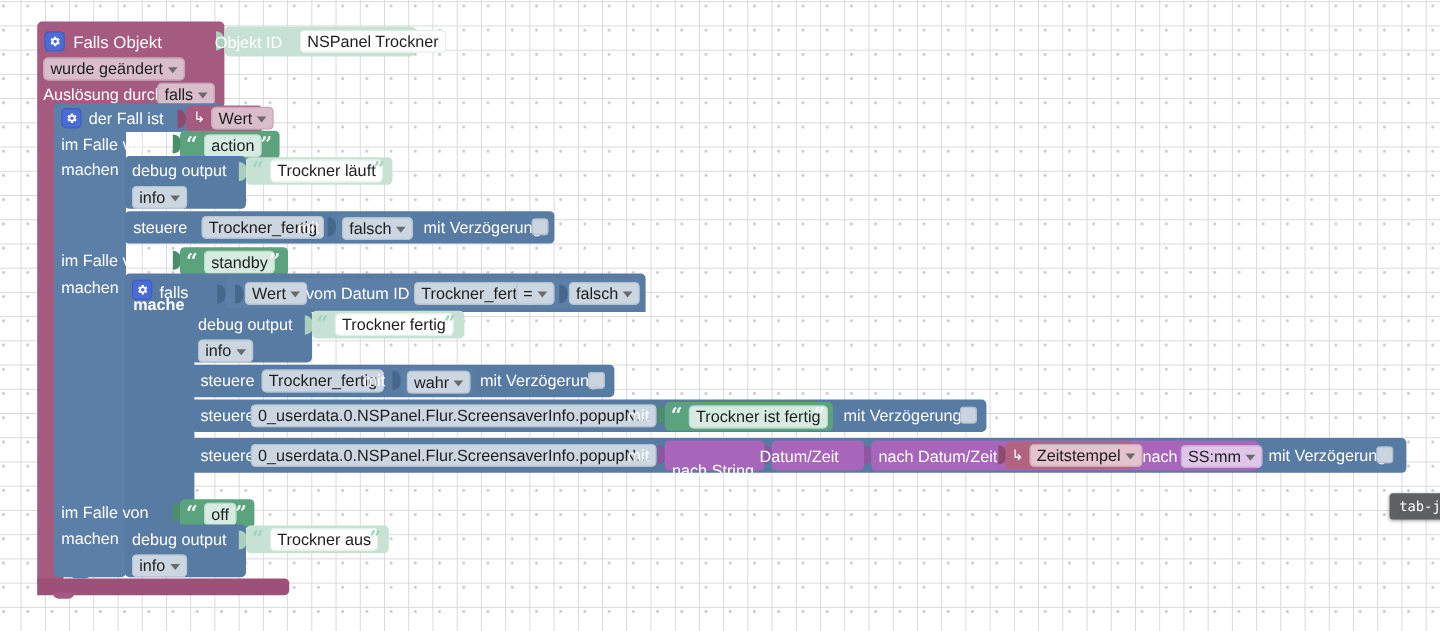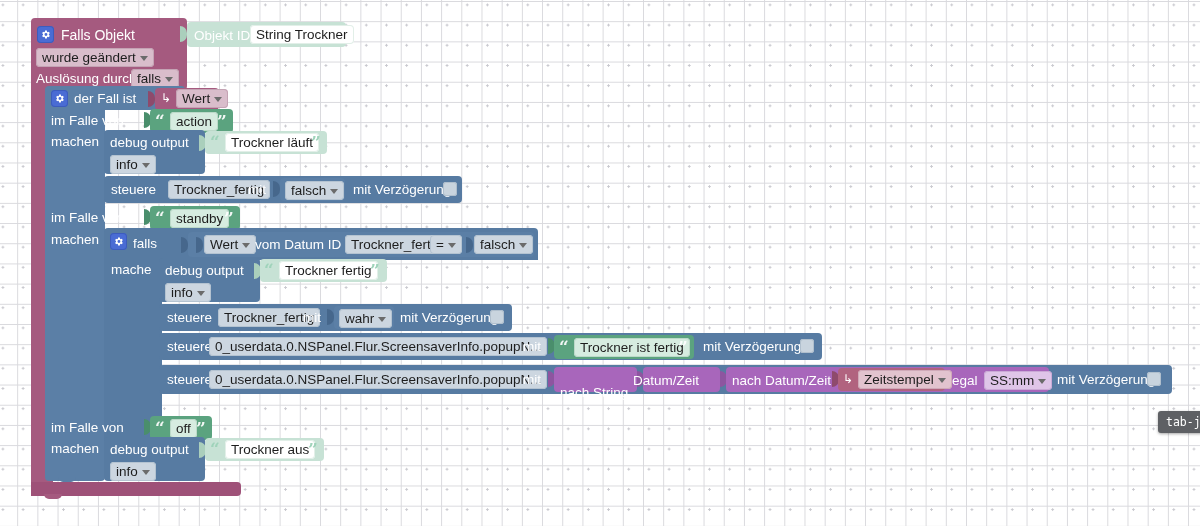--- a/index.html
+++ b/index.html
@@ -163,23 +163,23 @@
 
     <div class="gear" style="left:37px; top:26px;">
       <svg width="11" height="11" viewBox="0 0 24 24" aria-hidden="true">
         <path fill="#ffffff" d="M19.4 13a7.8 7.8 0 0 0 0-2l2-1.6-2-3.4-2.4 1a7.7 7.7 0 0 0-1.7-1L15 3.4h-4l-.3 2.6a7.7 7.7 0 0 0-1.7 1l-2.4-1-2 3.4L6.6 11a7.8 7.8 0 0 0 0 2l-2 1.6 2 3.4 2.4-1a7.7 7.7 0 0 0 1.7 1l.3 2.6h4l.3-2.6a7.7 7.7 0 0 0 1.7-1l2.4 1 2-3.4-2-1.6zM13 15.2A3.2 3.2 0 1 1 13 8.8a3.2 3.2 0 0 1 0 6.4z"></path>
       </svg>
     </div>
     <div class="txt" style="left:61px; top:28px; font-size:14px;">Falls Objekt</div>
 
     <div class="notch mt" style="left:180px; top:26px;"></div>
     <div class="body mint" style="left:187px; top:22px; width:159px; height:25px;"></div>
-    <div class="txt" style="left:194px; top:29px; color:#ffffff;">Objekt ID</div>
+    <div class="txt" style="left:179px; top:29px; color:#ffffff;">Objekt ID</div>
     <div class="field onmint" style="left:250px; top:25px; height:19px;">
-      <span class="lbl">String Trockner</span>
+      <span class="lbl">NSPanel Trockner</span>
     </div>
 
     <div class="field onrose" style="left:36px; top:48px;">
       <span class="lbl">wurde geändert</span>
       <span class="caret"></span>
     </div>
 
     <div class="txt" style="left:36px; top:72px;">Auslösung durch</div>
     <div class="field onrose" style="left:131px; top:69px;">
       <span class="lbl">falls</span>
@@ -289,21 +289,21 @@
     <div class="field onblue" style="left:430px; top:235px;">
       <span class="lbl">=</span>
       <span class="caret"></span>
     </div>
     <div class="notch b" style="left:466px; top:237px;"></div>
     <div class="field onblue" style="left:474px; top:235px;">
       <span class="lbl">falsch</span>
       <span class="caret"></span>
     </div>
 
-    <div class="txt" style="left:111px; top:263px;">mache</div>
+    <div class="txt" style="left:111px; top:247px;font-weight:bold;">mache</div>
 
     <div class="body blue-e" style="left:159px; top:258px; width:101px; height:44px;"></div>
     <div class="txt" style="left:165px; top:264px;">debug output</div>
     <div class="field onblue" style="left:165px; top:283px;">
       <span class="lbl">info</span>
       <span class="caret"></span>
     </div>
     <div class="notch mt" style="left:254px; top:263px;"></div>
     <div class="body mint" style="left:260px; top:259px; width:127px; height:23px;"></div>
     <span class="quote lt" style="left:264px; top:262px;">“</span>
@@ -362,21 +362,21 @@
     <div class="body mauve" style="left:726px; top:367px; width:323px; height:25px;"></div>
     <div class="txt" style="left:732px; top:374px;">nach Datum/Zeit</div>
 
     <div class="notch r" style="left:832px; top:371px;"></div>
     <div class="body rosy" style="left:838px; top:368px; width:107px; height:23px;"></div>
     <div class="txt" style="left:843px; top:373px; font-size:12px;">↳</div>
     <div class="field onrosy" style="left:858px; top:370px;">
       <span class="lbl">Zeitstempel</span>
       <span class="caret"></span>
     </div>
-    <div class="txt" style="left:952px; top:374px;">egal</div>
+    <div class="txt" style="left:952px; top:374px;">nach</div>
     <div class="field onmauve" style="left:984px; top:371px;">
       <span class="lbl">SS:mm</span>
       <span class="caret"></span>
     </div>
 
     <div class="txt" style="left:1057px; top:373px;">mit Verzögerung</div>
     <div class="cbox" style="left:1147px; top:372px;"></div>
   </div>
 
   <div class="blk">

